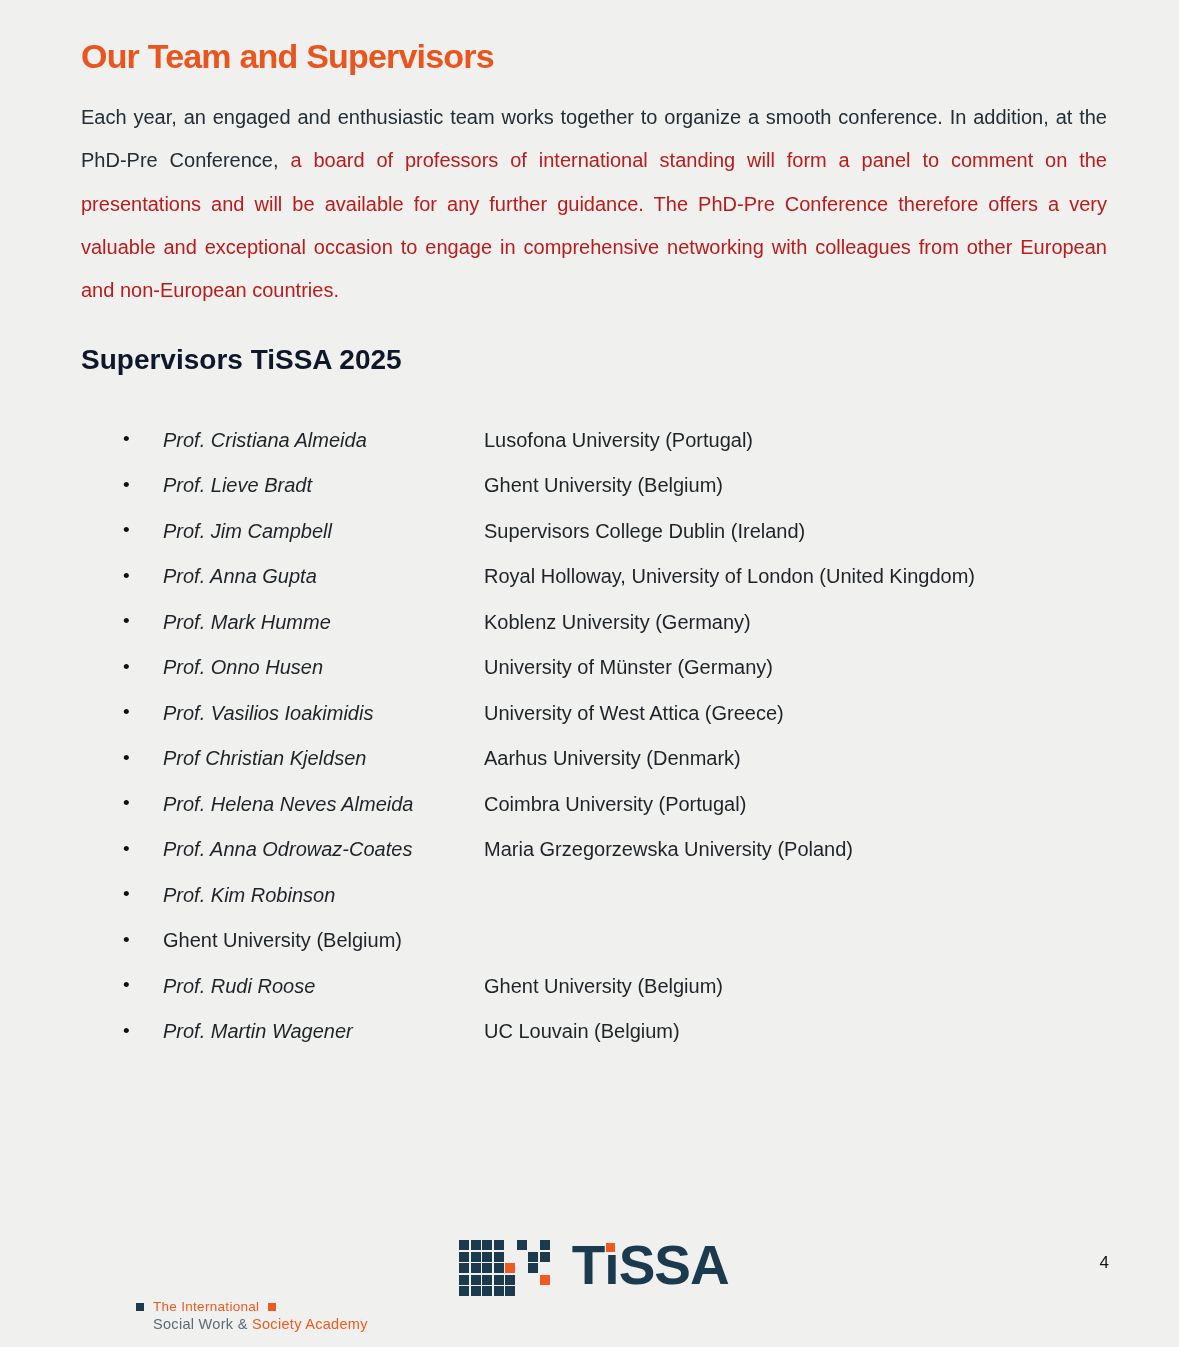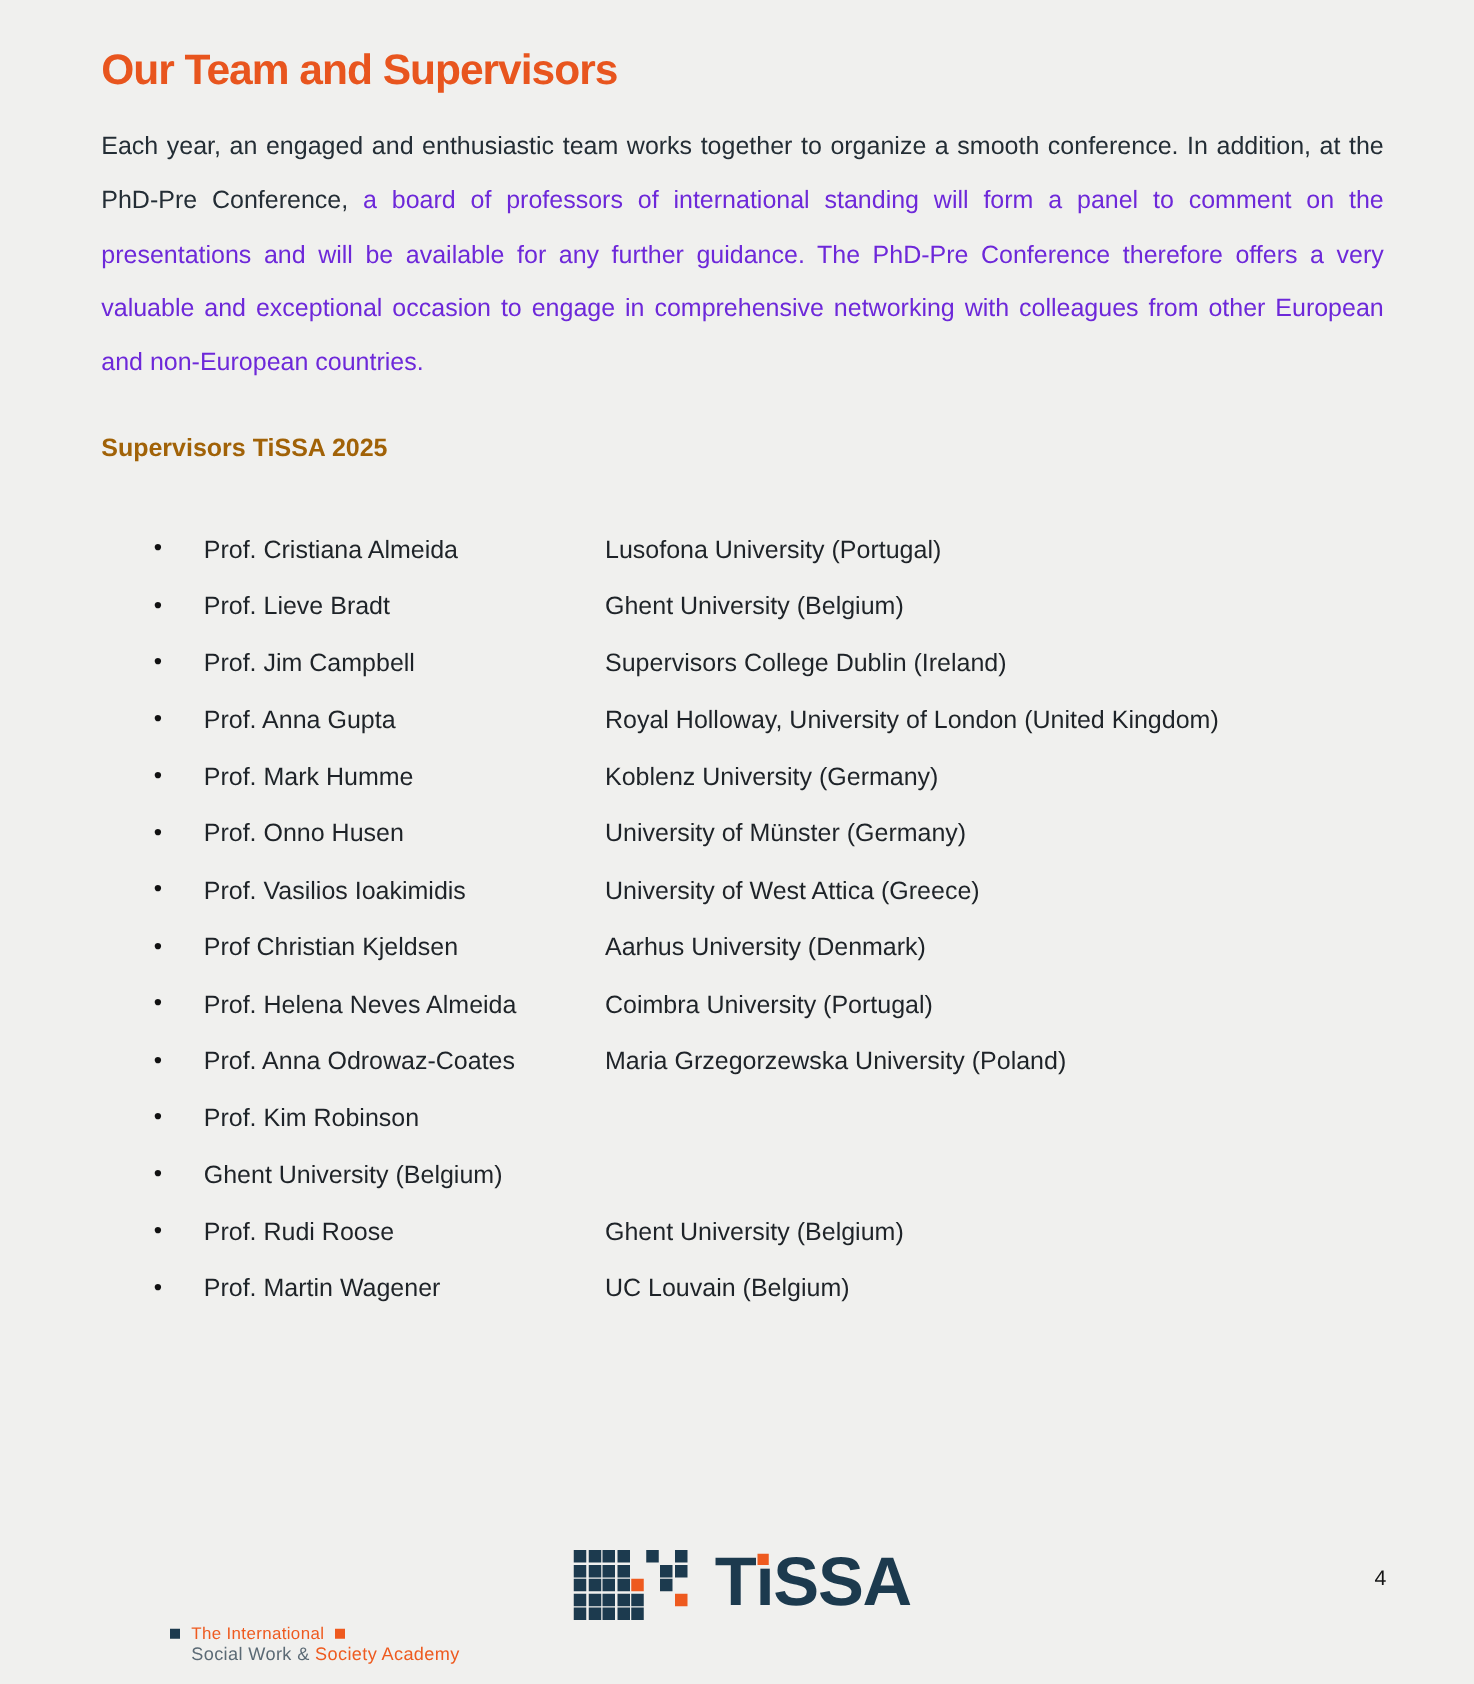--- a/index.html
+++ b/index.html
@@ -23,25 +23,25 @@
     letter-spacing: -0.8px;
     line-height: 40px;
   }
   .intro {
     margin: 20px 0 0 0;
     font-size: 20px;
     line-height: 43.3px;
     text-align: justify;
     color: #232D35;
   }
-  .intro .highlight { color: #6d28d9; }
+  .intro .highlight { color: #b91c1c; }
   .sub-heading {
     margin: 35px 0 0 0;
-    color: #a16207;
-    font-size: 20px;
+    color: #0f172a;
+    font-size: 28px;
     font-weight: bold;
     line-height: 25px;
   }
   .sup-list {
     list-style: none;
     margin: 45px 0 0 0;
     padding: 0;
   }
   .sup-row {
     position: relative;
@@ -53,21 +53,21 @@
     color: #1E2328;
     box-sizing: border-box;
   }
   .sup-row .bullet {
     position: absolute;
     left: 42px; top: 50%;
     transform: translateY(-54%);
     font-size: 19px;
     color: #111;
   }
-  .sup-name { width: 321px; flex: 0 0 auto; }
+  .sup-name { width: 321px; flex: 0 0 auto; font-style: italic; }
   .sup-aff  { flex: 1 1 auto; }
 
   
   .footer-logo {
     margin-top: 182px;
     display: flex;
     flex-direction: column;
     align-items: center;
   }
   .logo-top { display: flex; align-items: flex-start; }

